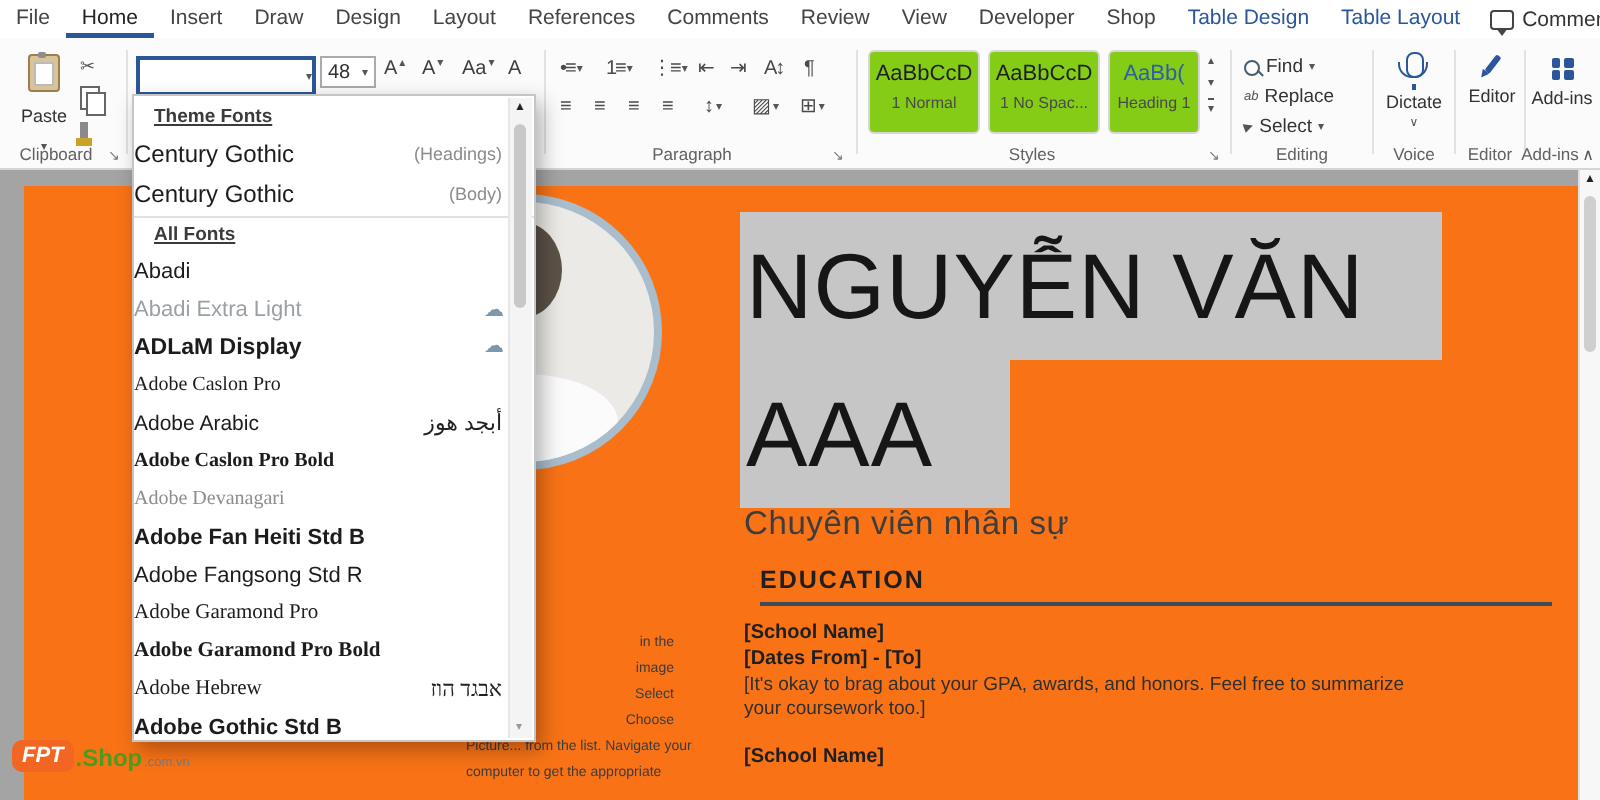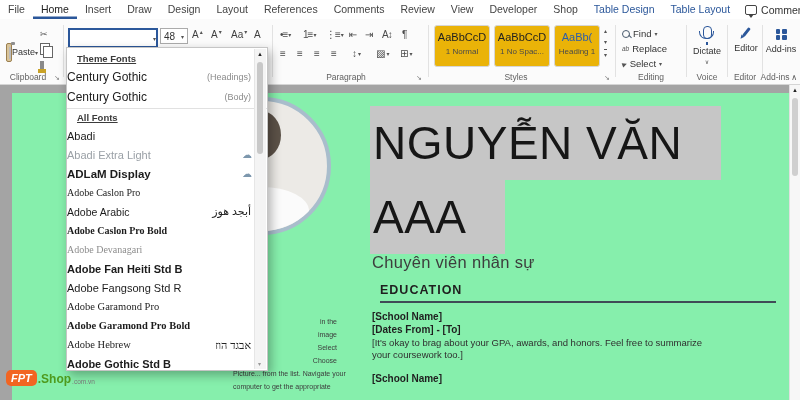--- a/index.html
+++ b/index.html
@@ -24,21 +24,21 @@
           border-right:2.5px solid transparent;border-top:4px solid #2b579a;}
   .tinycaret{font-size:6px;color:#555;}
 
   
   .ribbon{position:absolute;left:0;top:19px;width:800px;height:65px;background:#fbfbfb;
           border-bottom:1px solid #d5d5d5;z-index:10;}
   .gsep{position:absolute;top:6px;height:52px;width:1px;background:#e2e2e2;}
   .glabel{position:absolute;bottom:2px;font-size:8.5px;color:#616161;text-align:center;}
   .launcher{position:absolute;bottom:2px;font-size:7px;color:#777;}
 
-  .paste{position:absolute;left:6px;top:6px;width:32px;height:50px;display:flex;flex-direction:row;
+  .paste{position:absolute;left:6px;top:6px;width:32px;height:50px;display:flex;flex-direction:column;
          align-items:center;justify-content:space-between;padding:2px 0;}
   .icon-clipboard{width:14px;height:17px;background:#d9c49a;border:1px solid #9b7f4f;border-radius:2px;position:relative;}
   .icon-clipboard::before{content:"";position:absolute;left:2px;top:3px;right:2px;bottom:2px;background:#fff;border:1px solid #bbb;}
   .icon-clipboard::after{content:"";position:absolute;left:4px;top:-2px;width:4px;height:3px;background:#8e8e8e;border-radius:1px;}
   .paste-label{font-size:9px;color:#333;}
   .smallbtn{position:absolute;left:40px;width:18px;height:13px;display:flex;align-items:center;}
   .icon-copy{width:8px;height:10px;border:1px solid #666;background:#fff;position:relative;display:inline-block;}
   .icon-copy::after{content:"";position:absolute;left:2px;top:2px;width:8px;height:10px;border:1px solid #666;background:#fff;}
   .icon-painter{width:4px;height:8px;background:#8a8a8a;position:relative;display:inline-block;}
   .icon-painter::after{content:"";position:absolute;top:8px;left:-2px;width:8px;height:4px;background:#c9a227;}
@@ -48,21 +48,21 @@
   .font-input input{flex:1;width:60px;border:none;outline:none;font-size:10px;height:12px;padding:0 2px;
          font-family:"Liberation Sans","DejaVu Sans",sans-serif;}
   .size-box{position:absolute;left:160px;top:9px;width:28px;height:16px;border:1px solid #ababab;background:#fff;
          display:flex;align-items:center;justify-content:space-between;padding:0 3px;font-size:10px;box-sizing:border-box;}
   .fbtn{position:absolute;top:10px;font-size:10px;color:#3f3f3f;display:flex;align-items:flex-start;gap:1px;}
   .sup{font-size:6px;margin-top:-1px;color:#555;}
 
   .pbtn{position:absolute;font-size:10px;color:#4a4a4a;display:flex;align-items:center;gap:1px;height:14px;}
   .pbtn .g{letter-spacing:-1px;}
 
-  .stylebox{position:absolute;top:6px;height:42px;background:#eab308;border:1px solid #d6d6d6;border-radius:3px;
+  .stylebox{position:absolute;top:6px;height:42px;background:#84cc16;border:1px solid #d6d6d6;border-radius:3px;
          text-align:center;padding-top:4px;box-sizing:border-box;}
   .preview{font-size:11px;color:#1f1f1f;line-height:14px;white-space:nowrap;overflow:hidden;}
   .preview.h1{color:#2e5ea8;}
   .sname{font-size:8px;color:#4a4a4a;margin-top:3px;white-space:nowrap;overflow:hidden;}
   .stylearrows{position:absolute;left:604px;top:8px;display:flex;flex-direction:column;gap:4px;align-items:center;}
   .stylearrows span{font-size:6px;color:#555;}
   .pane-line{border-top:1px solid #555;padding-top:1px;}
 
   .ebtn{position:absolute;left:622px;display:flex;align-items:center;gap:3px;font-size:9.5px;color:#333;height:13px;}
   .icon-search{width:6px;height:6px;border:1.3px solid #4a5b6e;border-radius:50%;position:relative;display:inline-block;}
@@ -77,21 +77,21 @@
   .icon-mic::after{content:"";position:absolute;left:-4.5px;top:4px;width:13px;height:7px;border:1.5px solid #2b579a;
          border-top:none;border-bottom-left-radius:7px;border-bottom-right-radius:7px;}
   .icon-mic::before{content:"";position:absolute;left:2px;bottom:-7px;width:2px;height:3px;background:#2b579a;}
   .icon-grid{width:11px;height:11px;display:grid;grid-template-columns:1fr 1fr;gap:1.5px;margin:2px 0;}
   .icon-grid i{background:#2b579a;border-radius:1px;}
   .collapse{position:absolute;right:3px;bottom:2px;font-size:8px;color:#555;}
 
   
   .canvas-top{position:absolute;left:0;top:84px;width:789px;height:9px;background:#a4a4a4;}
   .canvas-left{position:absolute;left:0;top:93px;width:12px;height:307px;background:#a4a4a4;}
-  .page{position:absolute;left:12px;top:93px;width:777px;height:307px;background:#86efac;overflow:hidden;z-index:1;}
+  .page{position:absolute;left:12px;top:93px;width:777px;height:307px;background:#f97316;overflow:hidden;z-index:1;}
 
   .photo{position:absolute;left:181px;top:4px;width:130px;height:130px;border:4px solid #a9bdcc;border-radius:50%;
          background:#eceae6;overflow:hidden;}
   .photo-head{position:absolute;left:44px;top:10px;width:40px;height:48px;background:#5c5248;border-radius:50%;}
   .photo-shirt{position:absolute;left:18px;bottom:-4px;width:94px;height:48px;background:#fbfbfb;
          border-radius:50% 50% 0 0;}
 
   .caption{position:absolute;left:221px;top:222px;width:104px;font-size:7px;line-height:13px;color:#3c3c3c;}
   .cap-line{text-align:right;height:13px;overflow:visible;}
   .cap-line.full{text-align:left;white-space:nowrap;}

